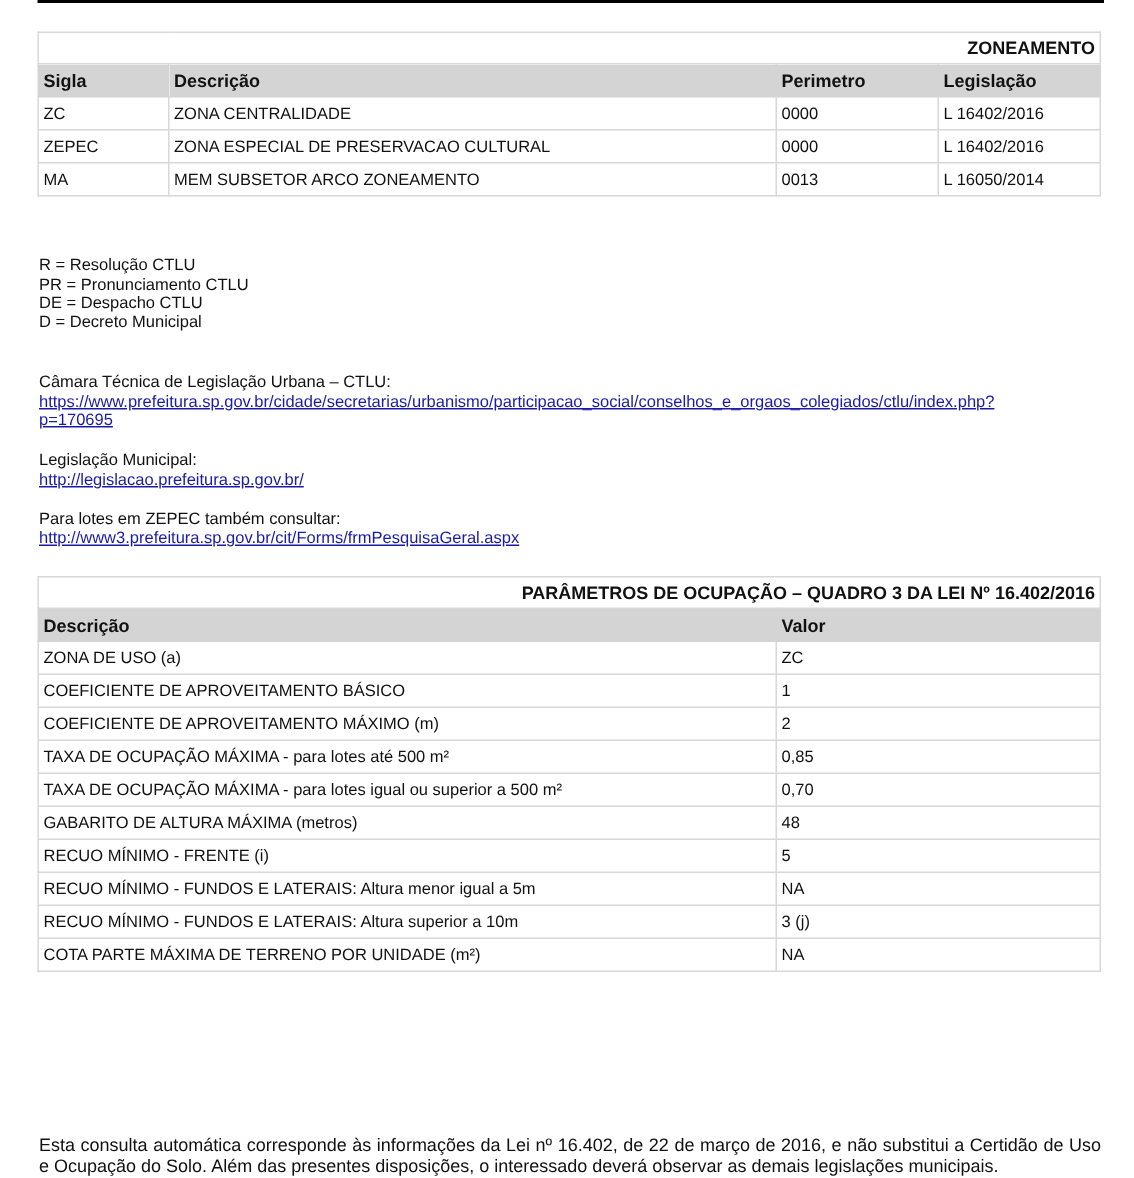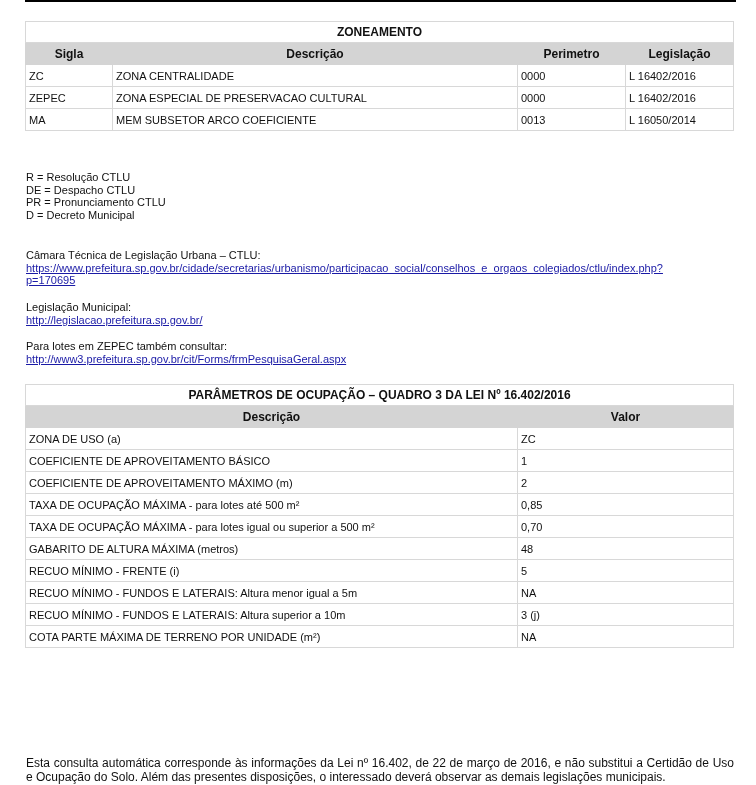--- a/index.html
+++ b/index.html
@@ -1,21 +1,21 @@
 <!DOCTYPE html>
 <html><head>
 <meta charset="utf-8">
 <style>
   html, body { margin: 0; padding: 0; background: #ffffff; }
   body { width: 756px; height: 785px; overflow: hidden; position: relative; font-family: "Liberation Sans", sans-serif; color: #111; }
   .topbar { position: absolute; left: 25px; top: 0; width: 711px; height: 2px; background: #000; }
   table.grid { position: absolute; left: 25px; width: 708px; border-collapse: collapse; table-layout: fixed; font-size: 11px; }
   table.grid td, table.grid th { border: 1px solid #d8d8d8; padding: 0 3px; height: 21px; white-space: nowrap; overflow: hidden; }
-  table.grid .title-row td { text-align: center; font-weight: bold; font-size: 12px; background: #fff; height: 20px; }
-  table.grid .head-row th { background: #d4d4d4; font-weight: bold; font-size: 12px; text-align: center; height: 21px; border-color: #d4d4d4; }
+  table.grid .title-row td { text-align: right; font-weight: bold; font-size: 12px; background: #fff; height: 20px; }
+  table.grid .head-row th { background: #d4d4d4; font-weight: bold; font-size: 12px; text-align: left; height: 21px; border-color: #d4d4d4; }
   .c { text-align: left; }
   .l { text-align: left; }
   #zoning { top: 21px; }
   #params { top: 384px; }
   .note { position: absolute; left: 26px; font-size: 11px; line-height: 12.6px; color: #111; }
   .note a { color: #1a1aa6; text-decoration: underline; }
   .footer { position: absolute; left: 26px; top: 756px; width: 708px; font-size: 12px; line-height: 14px; text-align: justify; color: #111; }
 </style>
 </head>
 <body>
@@ -46,31 +46,31 @@
     <td class="c">L 16402/2016</td>
   </tr>
   <tr>
     <td class="c">ZEPEC</td>
     <td class="l">ZONA ESPECIAL DE PRESERVACAO CULTURAL</td>
     <td class="c">0000</td>
     <td class="c">L 16402/2016</td>
   </tr>
   <tr>
     <td class="c">MA</td>
-    <td class="l">MEM SUBSETOR ARCO COEFICIENTE</td>
+    <td class="l">MEM SUBSETOR ARCO ZONEAMENTO</td>
     <td class="c">0013</td>
     <td class="c">L 16050/2014</td>
   </tr>
 </tbody>
   </table>
 
 <div class="note" style="top:171px;">
   <div>R = Resolução CTLU</div>
+  <div>PR = Pronunciamento CTLU</div>
   <div>DE = Despacho CTLU</div>
-  <div>PR = Pronunciamento CTLU</div>
   <div>D = Decreto Municipal</div>
 </div>
 
 <div class="note" style="top:249px;">
   <div>Câmara Técnica de Legislação Urbana – CTLU:</div>
   <a href="#">
     <span>https://www.prefeitura.sp.gov.br/cidade/secretarias/urbanismo/participacao_social/conselhos_e_orgaos_colegiados/ctlu/index.php?</span><br>
     <span>p=170695</span>
   </a>
 </div>

